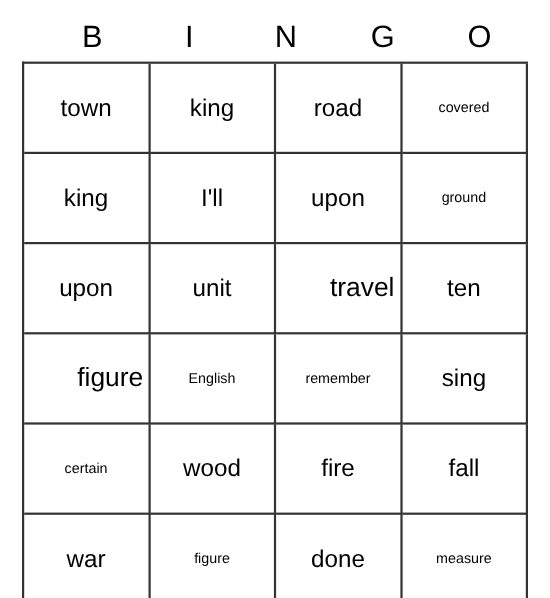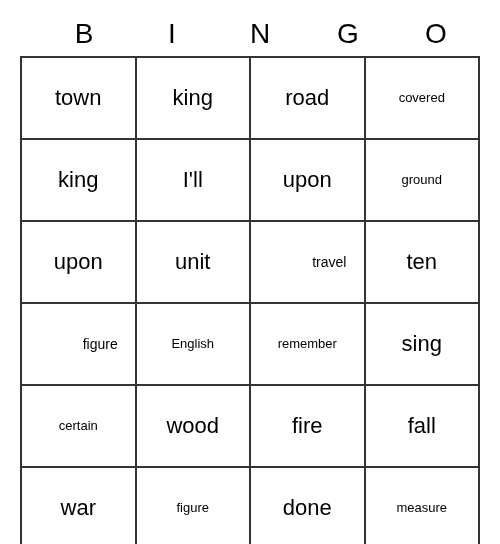--- a/index.html
+++ b/index.html
@@ -66,21 +66,21 @@
     .cell-text {
       font-size: 16px;
       line-height: 1.2;
     }
 
     .cell-text.large {
       font-size: 22px;
     }
 
     .cell-text.medium {
-      font-size: 14px;
+      font-size: 24px;
       margin-left: 44px;
     }
 
     .cell-text.small {
       font-size: 13px;
       text-align: center;
     }
   </style>
 </head>
 <body>

